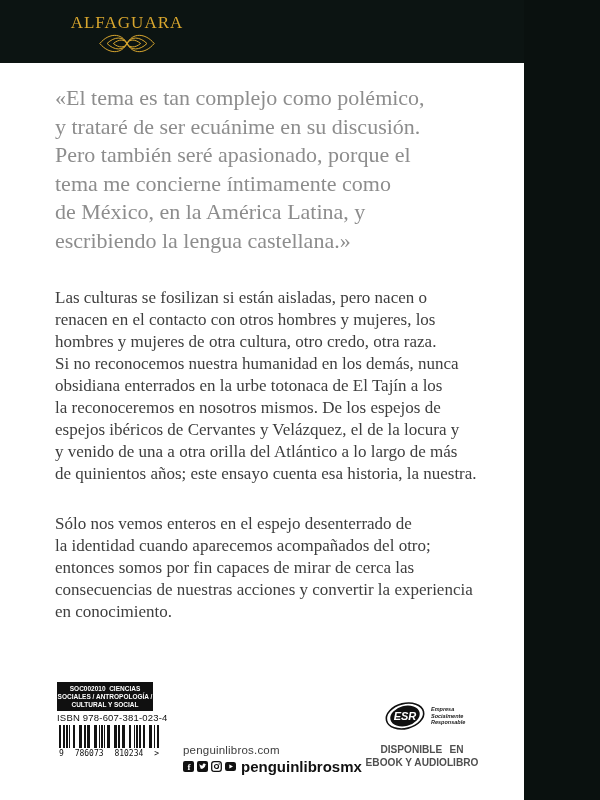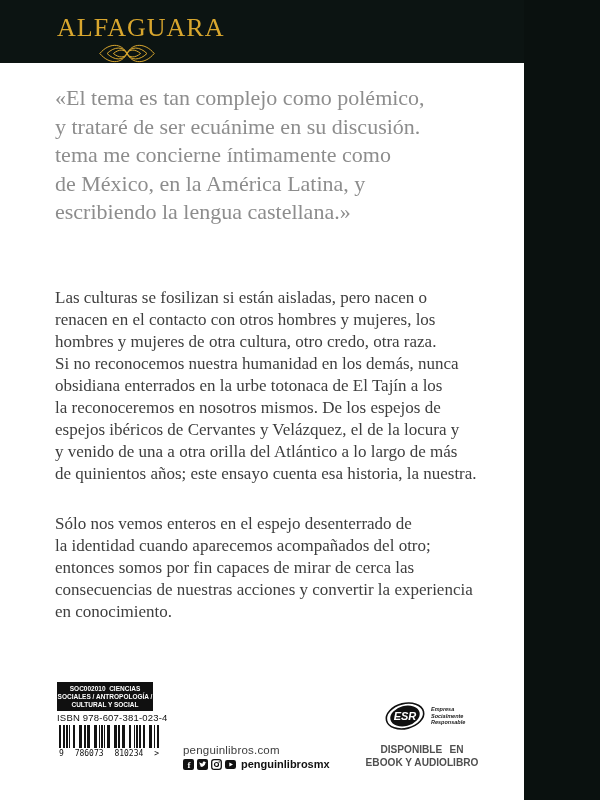--- a/index.html
+++ b/index.html
@@ -1,21 +1,21 @@
 <!DOCTYPE html>
 <html><head>
 <meta charset="utf-8">
 <style>
   html,body{margin:0;padding:0;background:#ffffff;}
   .page{position:relative;width:600px;height:800px;background:#ffffff;overflow:hidden;
         font-family:"Liberation Serif",serif;}
   
   .band{position:absolute;left:0;top:0;width:600px;height:63px;background:#0c1412;}
   .logo{position:absolute;left:57px;top:13px;width:140px;text-align:center;}
-  .logo-text{display:block;color:#d8a62e;font-size:26px;letter-spacing:1px;
+  .logo-text{display:block;color:#d8a62e;font-size:17px;letter-spacing:1px;
              font-family:"Liberation Serif",serif;}
   .flourish{display:block;margin:0 auto;margin-top:1px;}
   
   .spine{position:absolute;left:524px;top:0;width:76px;height:800px;background:#0a110f;}
   
   .quote{position:absolute;left:55px;top:84px;color:#8d8d8d;font-size:22px;
          line-height:28.5px;white-space:nowrap;}
   
   .para{position:absolute;left:55px;color:#3e3e3e;font-size:17px;line-height:22px;white-space:nowrap;}
   .para1{top:287px;}
@@ -32,21 +32,21 @@
   .bars{height:23px;background:
         repeating-linear-gradient(90deg,#131313 0 1px,transparent 1px 5px),
         repeating-linear-gradient(90deg,#131313 0 2px,transparent 2px 7px),
         repeating-linear-gradient(90deg,transparent 0 4px,#131313 4px 5px,transparent 5px 11px);}
   .bdigits{display:flex;justify-content:space-between;margin-top:1px;color:#111111;
            font-family:"DejaVu Sans Mono",monospace;font-size:8px;}
   .penguin{position:absolute;left:183px;top:744px;font-family:"Liberation Sans",sans-serif;}
   .website{color:#3c3c3c;font-size:11.5px;letter-spacing:.2px;}
   .social-row{display:flex;align-items:center;margin-top:2px;}
   .social-row svg{margin-right:3px;}
-  .handle{color:#111111;font-weight:bold;font-size:11px;margin-left:2px;}
+  .handle{color:#111111;font-weight:bold;font-size:15px;margin-left:2px;}
   .esr{position:absolute;left:384px;top:699px;display:flex;align-items:center;}
   .esr-tag{margin-left:3px;color:#222222;font-family:"Liberation Sans",sans-serif;
            font-style:italic;font-weight:bold;font-size:5.5px;line-height:6.5px;}
   .avail{position:absolute;left:352px;top:743px;width:140px;text-align:center;color:#4f4f4f;
          font-family:"Liberation Sans",sans-serif;font-weight:bold;font-size:11.5px;
          line-height:12.5px;transform:scaleX(.88);transform-origin:center;}
   .avail .l1{word-spacing:5px;}
 </style>
 </head>
 <body>
@@ -67,20 +67,21 @@
         </g>
       </svg>
     </div>
   </div>
 
   <div class="spine"></div>
 
   <div class="quote">
     <p>«El tema es tan complejo como polémico,</p>
     <p>y trataré de ser ecuánime en su discusión.</p>
+    <p>Pero también seré apasionado, porque el</p>
     <p>tema me concierne íntimamente como</p>
     <p>de México, en la América Latina, y</p>
     <p>escribiendo la lengua castellana.»</p>
   </div>
 
   <div class="para para1">
     <p>Las culturas se fosilizan si están aisladas, pero nacen o</p>
     <p>renacen en el contacto con otros hombres y mujeres, los</p>
     <p>hombres y mujeres de otra cultura, otro credo, otra raza.</p>
     <p>Si no reconocemos nuestra humanidad en los demás, nunca</p>

